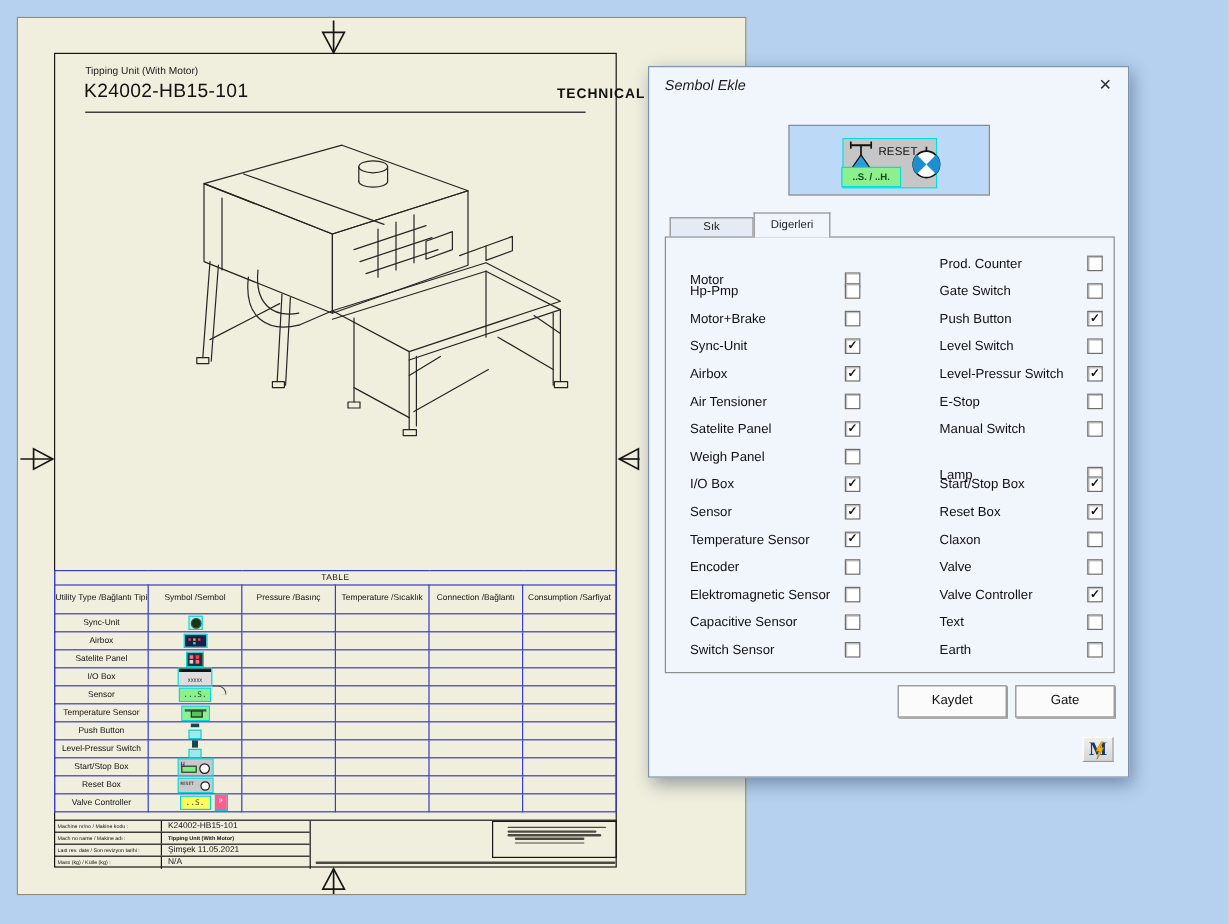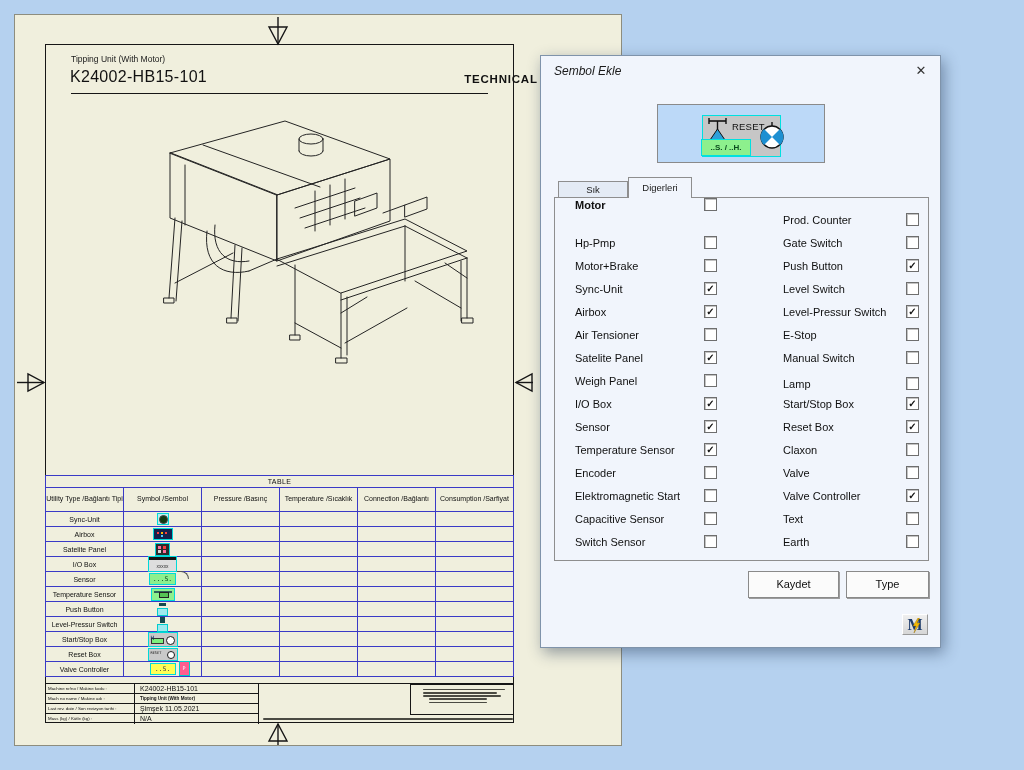--- a/index.html
+++ b/index.html
@@ -367,21 +367,21 @@
       </svg>
       <div class="pv-range">..S.  / ..H.</div>
     </div>
   </div>
 
   <div class="tab inactive">Sık Kullanılanlar</div>
   <div class="tab active">Digerleri</div>
 
   <div class="tab-frame">
     <div class="cb-col left" id="cb-left">
-        <div class="cb-row" style="top: 0; font-weight: bold;">
+        <div class="cb-row" style="top: 29px;">
           <span class="cb-label">Motor</span>
           <span class="cb-box"></span>
         </div>
         <div class="cb-row" style="top: 38px;">
           <span class="cb-label">Hp-Pmp</span>
           <span class="cb-box"></span>
         </div>
         <div class="cb-row" style="top: 61px;">
           <span class="cb-label">Motor+Brake</span>
           <span class="cb-box"></span>
@@ -416,21 +416,21 @@
         </div>
         <div class="cb-row" style="top: 245px;">
           <span class="cb-label">Temperature Sensor</span>
           <span class="cb-box">✓</span>
         </div>
         <div class="cb-row" style="top: 268px;">
           <span class="cb-label">Encoder</span>
           <span class="cb-box"></span>
         </div>
         <div class="cb-row" style="top: 291px;">
-          <span class="cb-label">Elektromagnetic Start</span>
+          <span class="cb-label">Elektromagnetic Sensor</span>
           <span class="cb-box"></span>
         </div>
         <div class="cb-row" style="top: 314px;">
           <span class="cb-label">Capacitive Sensor</span>
           <span class="cb-box"></span>
         </div>
         <div class="cb-row" style="top: 337px;">
           <span class="cb-label">Switch Sensor</span>
           <span class="cb-box"></span>
         </div>
@@ -457,21 +457,21 @@
           <span class="cb-box">✓</span>
         </div>
         <div class="cb-row" style="top: 130px;">
           <span class="cb-label">E-Stop</span>
           <span class="cb-box"></span>
         </div>
         <div class="cb-row" style="top: 153px;">
           <span class="cb-label">Manual Switch</span>
           <span class="cb-box"></span>
         </div>
-        <div class="cb-row" style="top: 179px; text-align: right;">
+        <div class="cb-row" style="top: 191px; text-align: right;">
           <span class="cb-label">Lamp</span>
           <span class="cb-box"></span>
         </div>
         <div class="cb-row" style="top: 199px;">
           <span class="cb-label">Start/Stop Box</span>
           <span class="cb-box">✓</span>
         </div>
         <div class="cb-row" style="top: 222px;">
           <span class="cb-label">Reset Box</span>
           <span class="cb-box">✓</span>
@@ -493,21 +493,21 @@
           <span class="cb-box"></span>
         </div>
         <div class="cb-row" style="top: 337px;">
           <span class="cb-label">Earth</span>
           <span class="cb-box"></span>
         </div>
       </div>
   </div>
 
   <div class="dlg-btn btn-save">Kaydet</div>
-  <div class="dlg-btn btn-close">Type</div>
+  <div class="dlg-btn btn-close">Gate</div>
 
   <div class="m-logo">
     <div class="m-letter">M</div>
     <svg class="m-bolt" viewBox="0 0 9 15">
       <polygon points="6,0 1,8 4,8 2,15 8,5 5,5 7.5,0" fill="#f2b705" stroke="#8a6400" stroke-width="0.4"></polygon>
     </svg>
   </div>
 </div>
 
 </body></html>

